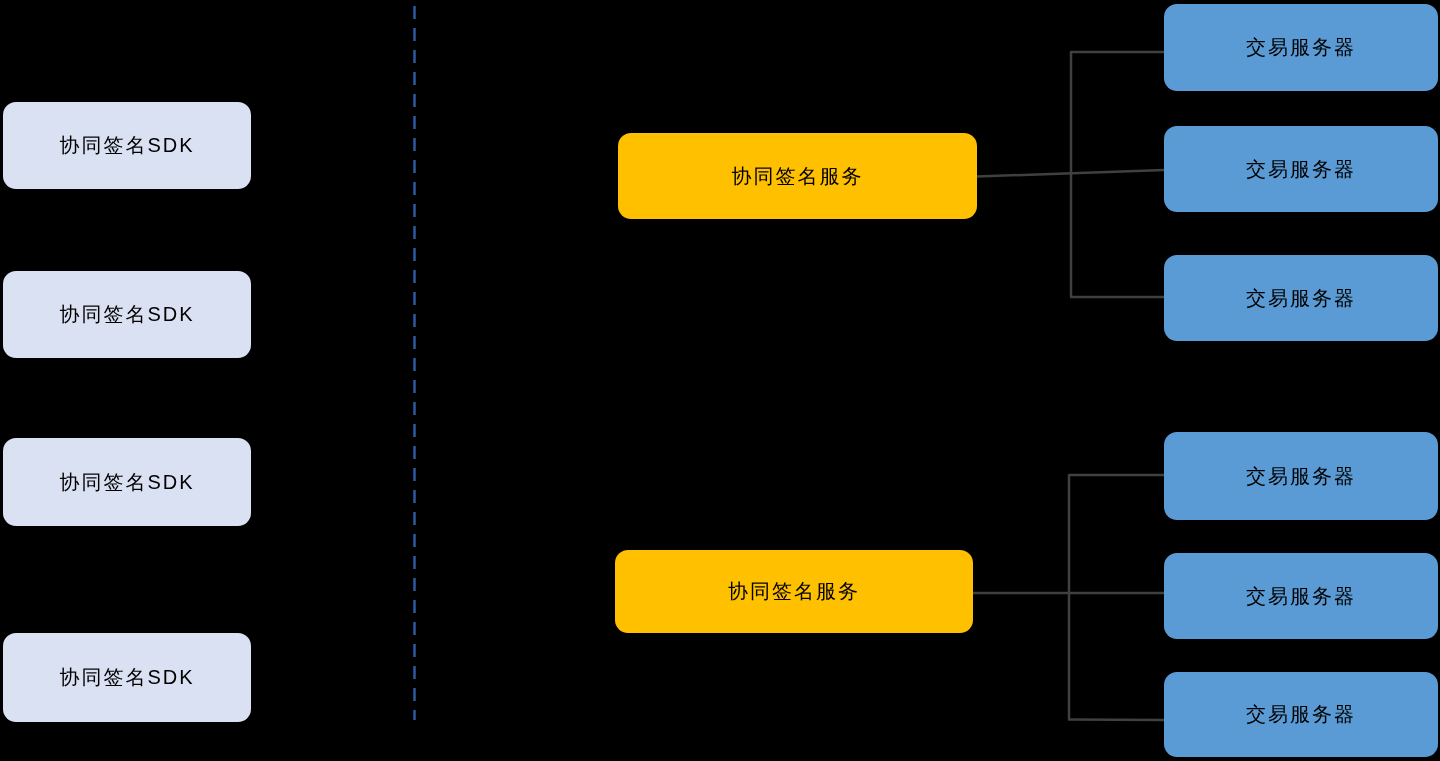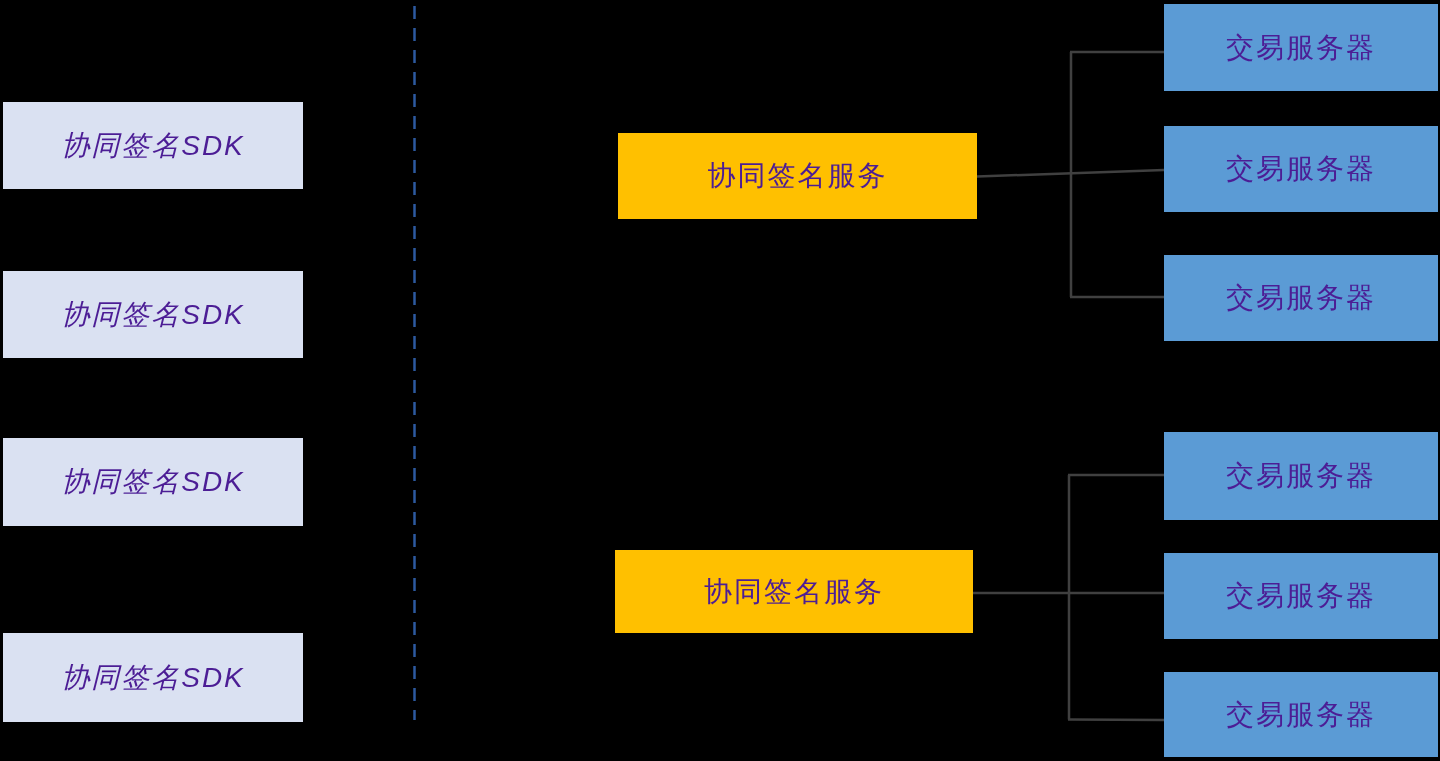--- a/index.html
+++ b/index.html
@@ -13,31 +13,31 @@
     height: 761px;
     background: #000000;
     overflow: hidden;
     font-family: "Liberation Sans", "DejaVu Sans", sans-serif;
   }
   .node {
     position: absolute;
     display: flex;
     align-items: center;
     justify-content: center;
-    color: #4c1d95;
-    font-size: 28px;
+    color: #000000;
+    font-size: 20px;
     letter-spacing: 2px;
     white-space: nowrap;
+    border-radius: 13px;
   }
   .sdk-node {
     left: 3px;
-    width: 300px;
+    width: 248px;
     height: 87px;
     background: #DAE1F2;
-    font-style: italic;
   }
   .service-node {
     background: #FFC000;
     font-family: Liberation Mono, monospace;
   }
   .server-node {
     left: 1164px;
     width: 274px;
     background: #5B9BD5;
   }

